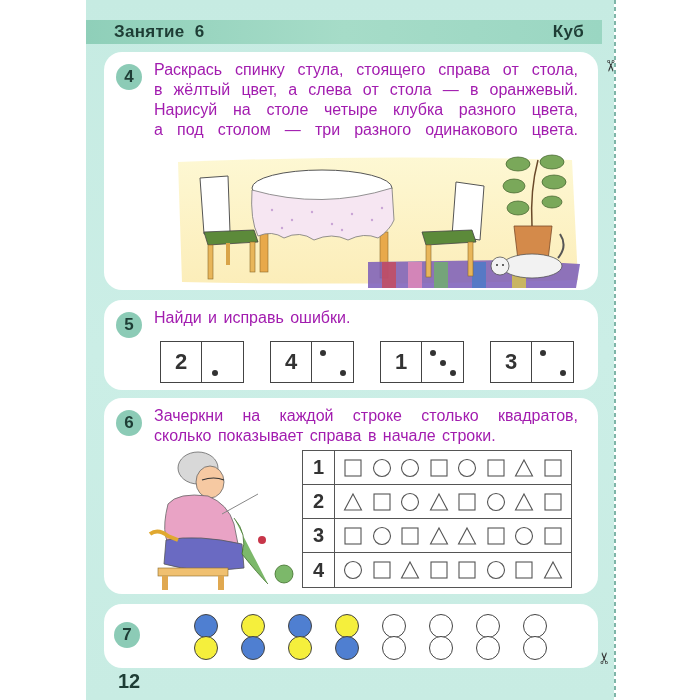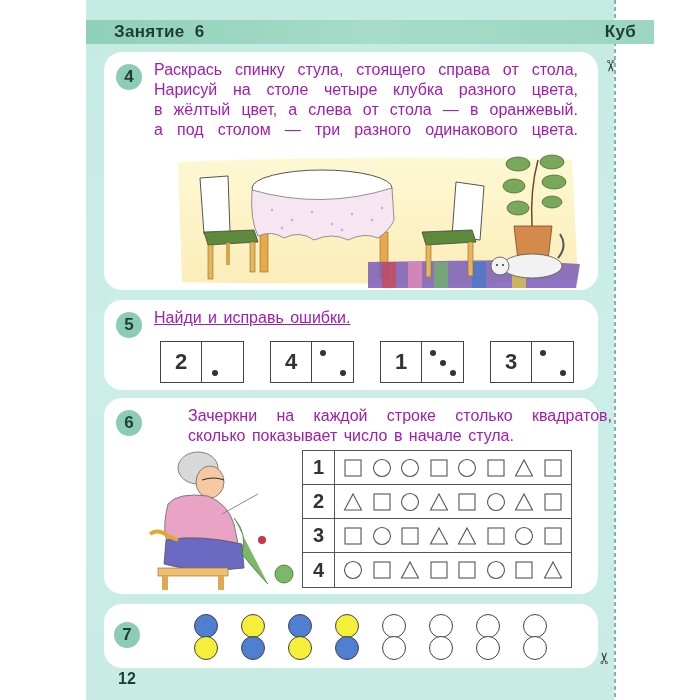--- a/index.html
+++ b/index.html
@@ -13,21 +13,21 @@
   }
   .cut-line {
     position: absolute; left: 614px; top: 0; width: 2px; height: 700px;
     background: repeating-linear-gradient(180deg, #7fb5a8 0 4px, transparent 4px 7px);
   }
   .scissors { position: absolute; font-size: 16px; color: #333; line-height: 1; }
   .scissors.top { left: 603px; top: 58px; transform: rotate(90deg); }
   .scissors.bottom { left: 598px; top: 650px; transform: rotate(-90deg); }
 
   .header {
-    position: absolute; left: 86px; top: 20px; width: 568px; height: 24px;
+    position: absolute; left: 86px; top: 20px; width: 516px; height: 24px;
     background: linear-gradient(90deg, #8fcfb9 0%, #a6dcc8 50%, #9ad6c2 100%);
     display: flex; align-items: center; justify-content: space-between;
     padding: 0 18px 0 28px;
   }
   .header span { font-weight: bold; font-size: 17px; color: #1e3d35; letter-spacing: 0.3px; }
   .header .lesson-no { margin-left: 10px; }
 
   .card {
     position: absolute; left: 104px; width: 494px; background: #ffffff;
     border-radius: 18px;
@@ -79,21 +79,21 @@
   .shape { width: 20px; height: 20px; display: block; }
 
   
   .card7 { top: 604px; height: 64px; }
   .bead-col { position: absolute; top: 10px; width: 24px; height: 46px; }
   .bead { position: absolute; left: 0; width: 24px; height: 24px; border-radius: 50%; border: 1.2px solid #444; }
   .bead.top { top: 0; }
   .bead.bottom { top: 22px; }
 
   .page-num {
-    position: absolute; left: 118px; top: 670px; font-weight: bold; font-size: 16px; color: #1e3d35;
+    position: absolute; left: 118px; top: 670px; font-weight: bold; font-size: 20px; color: #1e3d35;
   }
 </style>
 </head>
 <body>
 
 <div class="page"></div>
 <div class="cut-line"></div>
 <span class="scissors top">✂</span>
 <span class="scissors bottom">✂</span>
 
@@ -101,22 +101,22 @@
   <div>
     <span>Занятие</span><span class="lesson-no">6</span>
   </div>
   <span>Куб</span>
 </div>
 
 <div class="card card4">
   <div class="task-num" style="left:12px; top:12px;">4</div>
   <div class="task-text" style="left:50px; top:8px; width:424px;">
     <span class="line">Раскрась спинку стула, стоящего справа от стола,</span>
+    <span class="line">в жёлтый цвет, а слева от стола — в оранжевый.</span>
     <span class="line">Нарисуй на столе четыре клубка разного цвета,</span>
-    <span class="line">в жёлтый цвет, а слева от стола — в оранжевый.</span>
     <span class="line">а под столом — три разного одинакового цвета.</span>
   </div>
   <svg class="scene" viewBox="0 0 412 140">
     <defs>
       <linearGradient id="bgwash" x1="0" y1="0" x2="0" y2="1">
         <stop offset="0" stop-color="#fdf6c8"></stop>
         <stop offset="1" stop-color="#fbe9a8"></stop>
       </linearGradient>
     </defs>
     <path d="M6 12 Q200 4 400 10 L406 130 Q200 136 10 132 Z" fill="url(#bgwash)" opacity="0.8"></path>
@@ -181,21 +181,21 @@
       <circle cx="328" cy="116" r="9" fill="#f2f2f2" stroke="#555" stroke-width="0.8"></circle>
       <path d="M386 108 Q396 96 388 84" stroke="#555" stroke-width="2" fill="none"></path>
       <circle cx="325" cy="115" r="1" fill="#333"></circle>
         <circle cx="331" cy="115" r="1" fill="#333"></circle>
     </g>
   </svg>
 </div>
 
 <div class="card card5">
   <div class="task-num" style="left:12px; top:12px;">5</div>
-  <div class="task-text" style="left:50px; top:8px; text-align:left; text-align-last:left;text-decoration:underline;">Найди и исправь ошибки.</div>
+  <div class="task-text" style="left:50px; top:8px; text-align:left; text-align-last:left;">Найди и исправь ошибки.</div>
 
   <div class="domino" style="left:56px;">
     <div class="num">2</div>
     <div class="dots">
       <span class="dot" style="left:10px; top:28px;"></span>
     </div>
   </div>
   <div class="domino" style="left:166px;">
     <div class="num">4</div>
     <div class="dots">
@@ -215,23 +215,23 @@
     <div class="num">3</div>
     <div class="dots">
       <span class="dot" style="left:8px; top:8px;"></span>
       <span class="dot" style="left:28px; top:28px;"></span>
     </div>
   </div>
 </div>
 
 <div class="card card6">
   <div class="task-num" style="left:12px; top:12px;">6</div>
-  <div class="task-text" style="left:50px; top:8px; width:424px;margin-left:34px;">
+  <div class="task-text" style="left:50px; top:8px; width:424px;">
     <span class="line">Зачеркни на каждой строке столько квадратов,</span>
-    <span class="line" style="text-align:left; text-align-last:left;">сколько показывает число в начале стула.</span>
+    <span class="line" style="text-align:left; text-align-last:left;">сколько показывает справа в начале строки.</span>
   </div>
 
   <svg style="position:absolute; left:34px; top:46px; width:160px; height:146px;" viewBox="0 0 160 146">
     <ellipse cx="60" cy="24" rx="20" ry="16" fill="#d8d8d8" stroke="#666" stroke-width="0.8"></ellipse>
     <ellipse cx="72" cy="38" rx="14" ry="16" fill="#f6c9a2" stroke="#666" stroke-width="0.8"></ellipse>
     <path d="M64 36 Q76 32 86 36" stroke="#333" stroke-width="1.2" fill="none"></path>
     <path d="M30 60 Q40 48 70 52 Q90 60 96 80 L100 100 L40 108 Q20 100 30 60 Z" fill="#e9a3c5" stroke="#666" stroke-width="0.8"></path>
     <path d="M28 96 Q60 90 104 100 L106 124 Q60 130 26 120 Z" fill="#6a6ac2" stroke="#555" stroke-width="0.8"></path>
     <path d="M12 90 Q20 84 30 92 L40 96" stroke="#e0a830" stroke-width="4" fill="none"></path>
     <rect x="20" y="124" width="70" height="8" fill="#f0c070" stroke="#8a6a2a" stroke-width="0.6"></rect>

